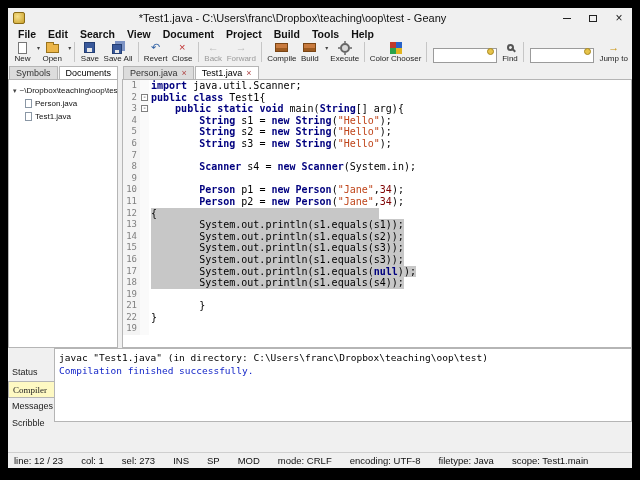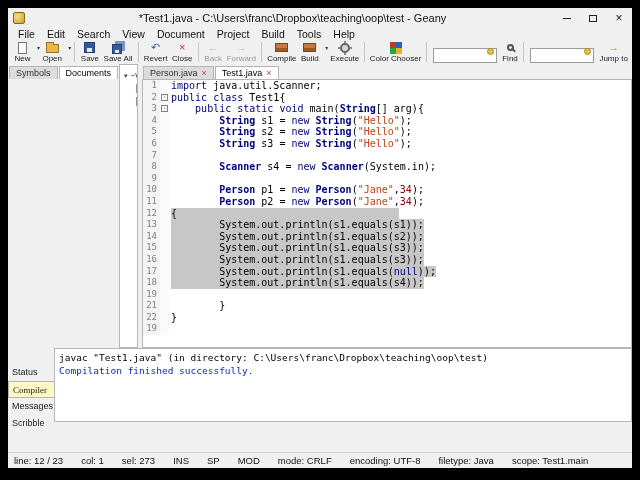--- a/index.html
+++ b/index.html
@@ -20,21 +20,21 @@
   .win-btns { display:flex; height:100%; }
   .win-btn { width:26px; height:100%; display:flex; align-items:center;
              justify-content:center; color:#222; }
   .glyph-minimize { width:8px; height:1px; background:#222; display:block; }
   .glyph-maximize { width:8px; height:7px; border:1px solid #222; display:block; }
   .win-glyph { font-size:12px; line-height:1; }
 
   
   .menubar { height:12px; display:flex; align-items:center; padding-left:4px;
              font-size:10.5px; color:#111; }
-  .menu-item { padding:0 6px; }
+  .menu-item { padding:0 6px;font-weight:bold; }
 
   
   .toolbar { height:24px; display:flex; align-items:flex-start; padding:1px 2px 0 4px; }
   .tb-item { position:relative; display:flex; flex-direction:column; align-items:center;
              padding:0 3px; min-width:20px; }
   .tb-icon { height:13px; display:flex; align-items:center; justify-content:center;
              font-size:11px; line-height:1; }
   .tb-label { font-size:8px; color:#222; white-space:nowrap; margin-top:0px; }
   .tb-item.disabled .tb-label { color:#9a9a9a; }
   .tb-item.disabled .tb-icon { opacity:.5; }
@@ -69,21 +69,21 @@
                         -6px 0 0 -4px #666, 6px 0 0 -4px #666; }
   .sh-palette { width:6px; height:6px; background:#c03a2a; margin:0 7px 6px 1px;
              box-shadow:6px 0 0 #2862c8, 0 6px 0 #2aa34a, 6px 6px 0 #e2b51f; }
   .sh-magnifier { width:7px; height:7px; border:2px solid #555; border-radius:50%;
              position:relative; }
   .sh-magnifier::after { content:""; position:absolute; width:5px; height:2px;
              background:#555; transform:rotate(45deg); right:-4px; bottom:-2px; }
 
   
   .main { position:absolute; top:56px; left:0; width:624px; height:284px; display:flex; }
-  .sidebar { width:130px; flex:none; display:flex; }
+  .sidebar { width:110px; flex:none; display:flex; flex-direction:column; }
   .vsplit { width:4px; flex:none; background:#f0f0f0; }
   .editor { flex:1; display:flex; flex-direction:column; min-width:0; }
 
   .ntabs { height:15px; display:flex; align-items:flex-end; padding-left:1px; }
   .ntab { font-size:9px; padding:1px 6px 1px 6px; background:#dcdcdc; color:#333;
           border:1px solid #b5b5b5; border-bottom:none; margin-right:1px;
           display:flex; align-items:center; gap:4px; white-space:nowrap; }
   .ntab.active { background:#fff; color:#000; }
   .tab-close { color:#b04848; font-size:9px; line-height:1; }
 
@@ -101,21 +101,21 @@
         font-size:10px; line-height:11.6px; }
   .ln { width:17px; flex:none; text-align:right; padding-right:3px; background:#f4f4f4;
         color:#808080; font-size:9px; }
   .fm { width:9px; flex:none; background:#fafafa; }
   .fmark { display:block; width:7px; height:7px; margin:2px auto 0; background:#fff;
            border:1px solid #808080; font-size:7px; line-height:5px; text-align:center;
            color:#333; font-family:"DejaVu Sans Mono", monospace; }
   .ct { flex:1; padding-left:2px; min-width:0; }
   .ct-inner { display:inline-block; white-space:pre; }
   .cl.sel .ct-inner { background:var(--selection); min-width:228px; }
-  .tk-k { color:var(--keyword); font-weight:normal;text-align:center; }
+  .tk-k { color:var(--keyword); font-weight:bold;text-align:center; }
   .tk-t { color:var(--type); font-weight:bold; }
   .tk-s { color:var(--string); }
   .tk-n { color:var(--number); }
   .tk-p { color:#000; }
 
   
   .msgwin { position:absolute; top:340px; left:0; width:624px; height:74px; display:flex; }
   .msg-tabs { width:46px; flex:none; padding-top:2px;margin-top:14px; }
   .msg-tab { height:17px; line-height:17px; font-size:9px; padding-left:4px; color:#222;
              white-space:nowrap; overflow:hidden; }

